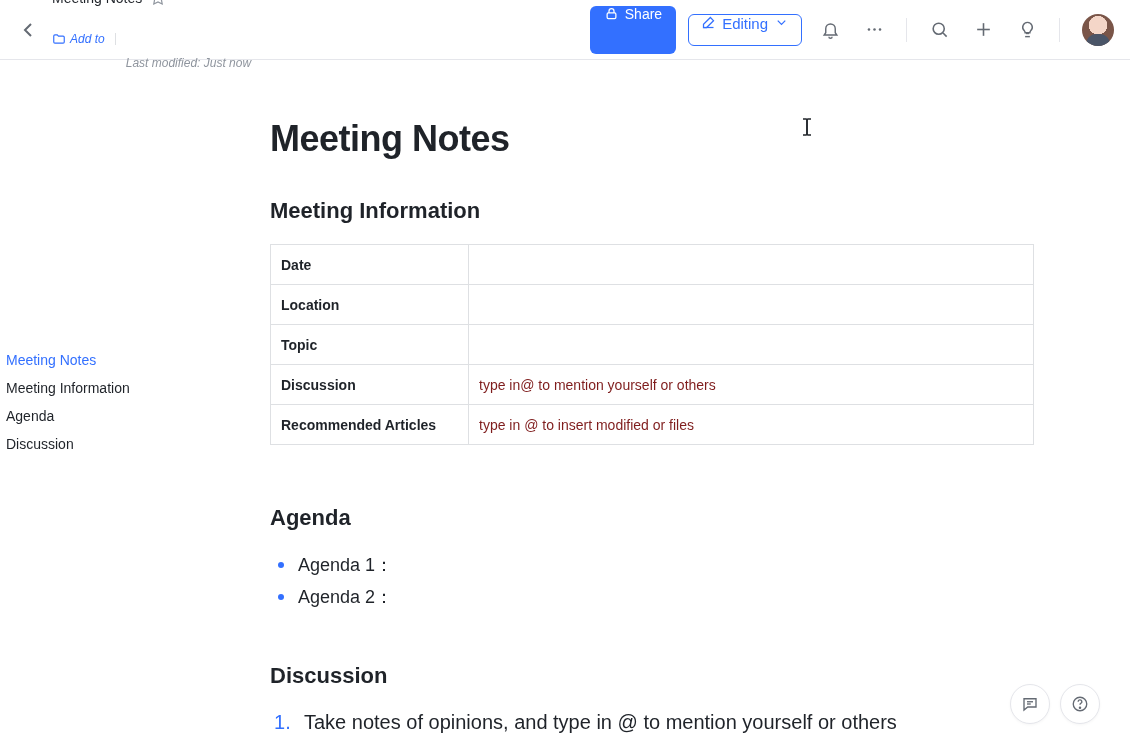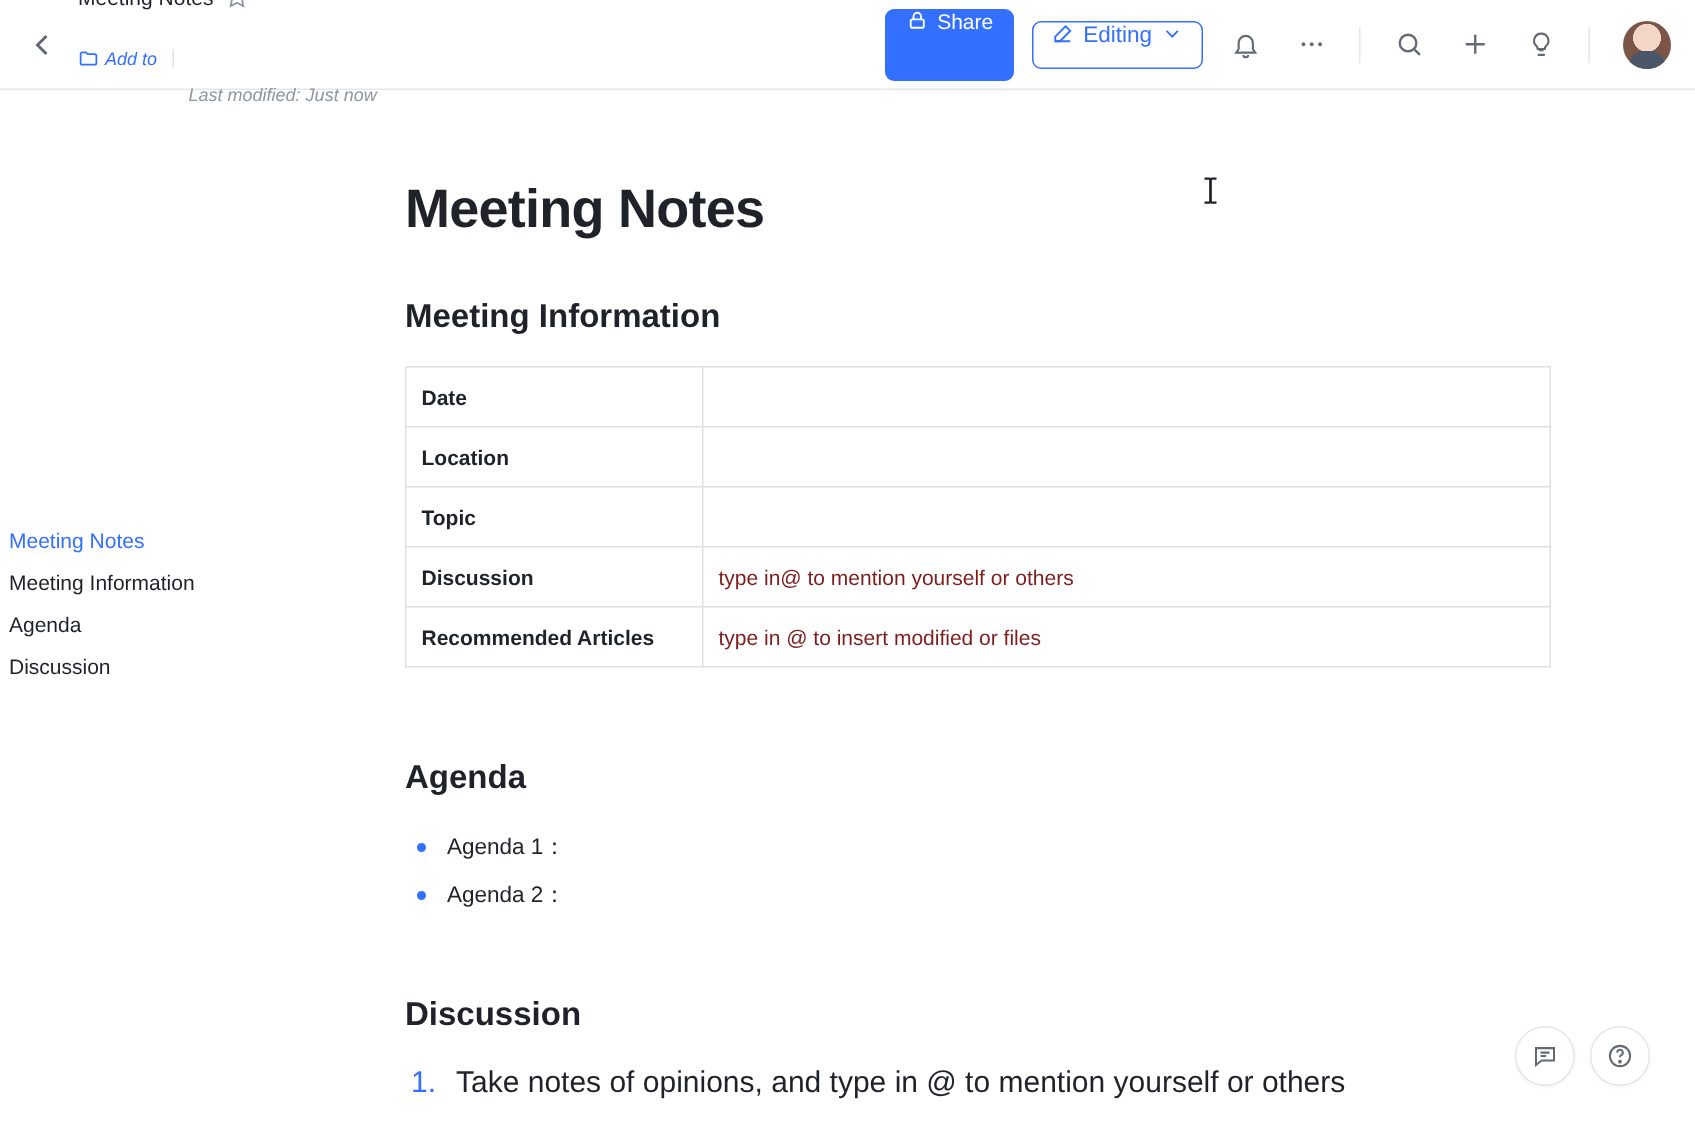--- a/index.html
+++ b/index.html
@@ -34,21 +34,21 @@
   .outline-item.active { color:#3370ff; font-weight:500; }
   .content { flex:1; padding: 58px 0 0 70px; position:relative; overflow:hidden;}
   .content-inner { width: 764px; }
   .h1 { font-size:36px; font-weight:700; margin-bottom:38px; letter-spacing:-0.5px;}
   .h2 { font-size:22px; font-weight:600; margin-bottom:20px; }
   .info-table { width:100%; border-collapse:collapse; margin-bottom:60px; }
   .info-table td { border:1px solid #dee0e3; padding:10px 10px; font-size:14px; vertical-align:middle; height:40px;}
   .info-table td.label { width:198px; font-weight:600;margin-top:17px; }
   .info-table td.placeholder { color:#7f1d1d; }
   .agenda-list { list-style:none; margin-bottom:50px; margin-top:8px;}
-  .agenda-list li { display:flex; align-items:center; gap:14px; font-size:15px; line-height:32px; padding-left:8px;}
+  .agenda-list li { display:flex; align-items:center; gap:14px; font-size:18px; line-height:32px; padding-left:8px;}
   .agenda-list li::before { content:""; width:6px; height:6px; border-radius:50%; background:#3370ff; flex-shrink:0;}
   .disc-list { list-style:none; counter-reset: disc; margin-top:8px;}
   .disc-list li { counter-increment: disc; display:flex; gap:12px; font-size:20px; line-height:30px; padding-left:4px;}
   .disc-list li::before { content: counter(disc) "."; color:#3370ff; font-weight:400; min-width:18px;}
   
   .text-cursor { position:absolute; left:600px; top:58px; width:14px; height:18px; color:#1f2329;}
   
   .float-btns { position:absolute; right:30px; bottom:30px; display:flex; gap:10px;}
   .float-btn { width:40px; height:40px; border-radius:50%; border:1px solid #e5e6eb; background:#fff; display:flex; align-items:center; justify-content:center; color:#646a73; cursor:pointer; box-shadow:0 1px 3px rgba(0,0,0,0.04);}
   .float-btn svg { width:18px; height:18px;}

